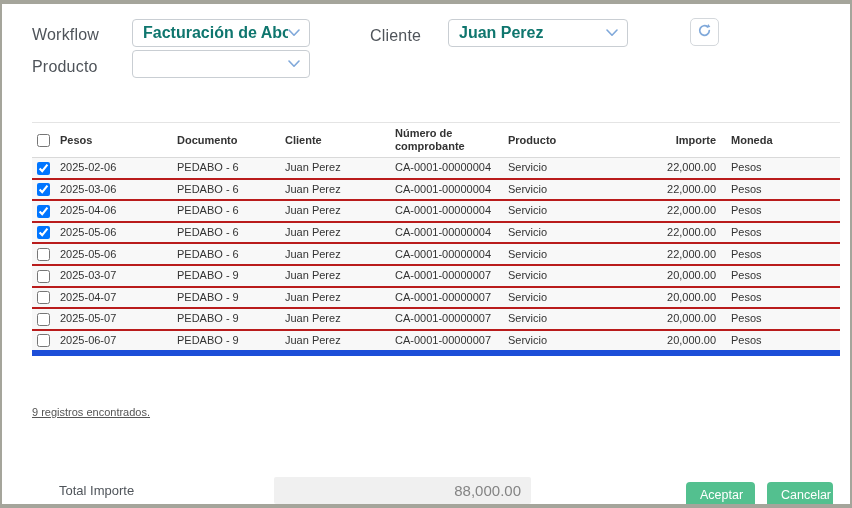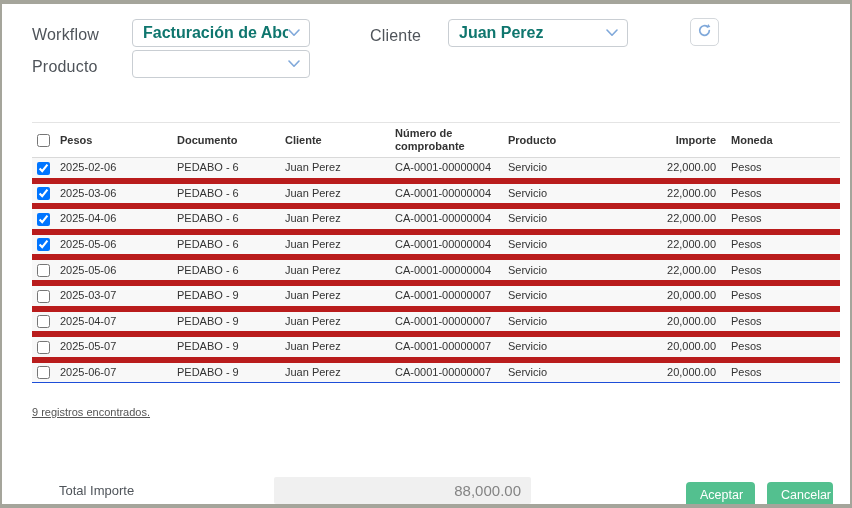--- a/index.html
+++ b/index.html
@@ -78,22 +78,22 @@
     line-height: 13px;
   }
   .grid td {
     font-size: 11px;
     color: #333;
     vertical-align: middle;
     padding: 3px 0;
     height: 18px;
     line-height: 13px;
   }
-  .grid tbody tr { background: #f8f8f8; border-bottom: 6px solid #b91c1c; }
-  .grid tbody tr:last-child { border-bottom: 1px solid #1d4ed8; }
+  .grid tbody tr { background: #f8f8f8; border-bottom: 2px solid #b91c1c; }
+  .grid tbody tr:last-child { border-bottom: 6px solid #1d4ed8; }
   .col-check { padding-left: 5px !important; }
   .grid input[type="checkbox"] { width: 13px; height: 13px; vertical-align: middle; }
   .th-importe, .td-importe { text-align: right !important; padding-right: 3px !important; }
   .th-moneda, .td-moneda { padding-left: 12px !important; }
   .records-text {
     position: absolute;
     left: 30px;
     top: 402px;
     font-size: 11px;
     color: #555;

